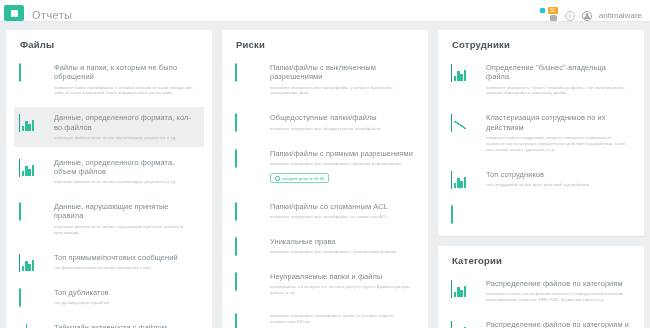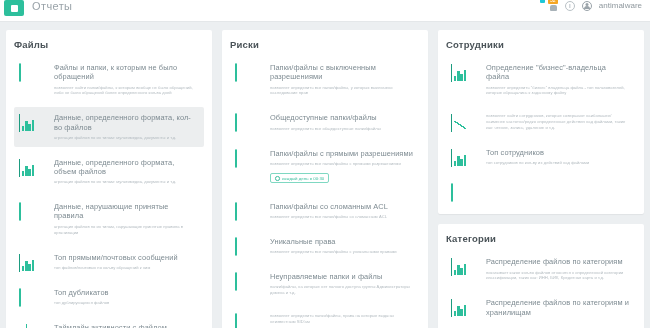--- a/index.html
+++ b/index.html
@@ -8,21 +8,21 @@
     width: 650px; height: 328px;
     overflow: hidden;
     background: #eceff1;
     font-family: "Liberation Sans", sans-serif;
   }
   
   .topbar {
     height: 22px;
     background: #ffffff;
     display: flex;
-    align-items: flex-start;
+    align-items: flex-end;
     padding: 0 6px 0 0;
     border-bottom: 1px solid #e4e7e9;
     position: relative;
   }
   .menu-btn {
     width: 20px; height: 16px;
     margin: 0 8px 0 4px;
     background: #2dbf9c;
     border-radius: 2px;
     display: flex; align-items: center; justify-content: center;
@@ -145,21 +145,21 @@
   .panel {
     background: #ffffff;
     border-radius: 2px;
     padding: 7px 8px 8px 8px;
     box-shadow: 0 1px 1px rgba(0,0,0,.05);
   }
   .panel-title {
     font-size: 9.5px;
     color: #4a5358;
     font-weight: 700;
-    margin: 2px 0 7px 0;
+    margin: 2px 0 7px 6px;
     letter-spacing: .2px;
   }
   .card {
     display: flex;
     gap: 7px;
     padding: 6px 6px 6px 5px;
     border-radius: 2px;
     background: #ffffff;
     margin-bottom: 5px;
     align-items: flex-start;
@@ -411,20 +411,21 @@
           <div class="card">
             <span class="card-ico"><span class="ico-bar"><i></i><i></i><i></i><i></i></span></span>
             <span class="card-body">
               <span class="card-title" style="display:block">Определение "бизнес"-владельца файла</span>
               <span class="card-desc" style="display:block">позволяет определить "бизнес" владельца файла - топ пользователей, которые обращались к заданному файлу</span>
             </span>
           </div>
           <div class="card">
             <span class="card-ico"><span class="ico-line"></span></span>
             <span class="card-body">
+              <span class="card-title" style="display:block">Кластеризация сотрудников по их действиям</span>
               <span class="card-desc" style="display:block">позволяет найти сотрудников, которые совершают наибольшее/наименее частотно/редко определенные действия над файлами, такие как: чтение, запись, удаление и т.д.</span>
             </span>
           </div>
           <div class="card">
             <span class="card-ico"><span class="ico-bar"><i></i><i></i><i></i><i></i></span></span>
             <span class="card-body">
               <span class="card-title" style="display:block">Топ сотрудников</span>
               <span class="card-desc" style="display:block">топ сотрудников по кол-ву их действий над файлами</span>
             </span>
           </div>

